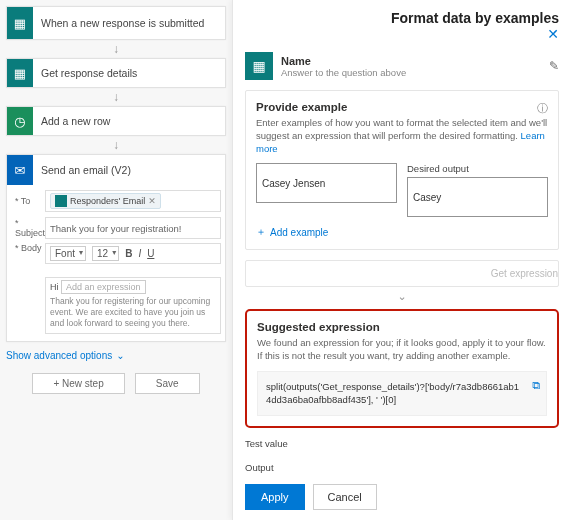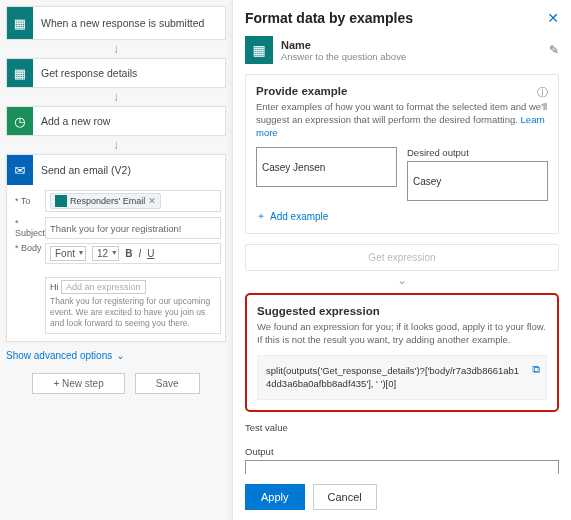--- a/index.html
+++ b/index.html
@@ -29,41 +29,41 @@
   .toolbar .sel:after{content:"▾";position:absolute;right:2px;top:1px;font-size:8px;color:#666;}
   .richbox{border:1px solid #ddd;margin-top:13px;padding:4px;font-size:9px;color:#555;}
   .richbox .addexp{border:1px solid #ccc;color:#aaa;padding:1px 4px;}
   .smalltxt{font-size:8.5px;color:#888;line-height:1.3;margin-top:4px;}
   .advlink{color:#0078d4;font-size:10px;margin-top:8px;display:inline-flex;align-items:center;gap:4px;}
   .buttons-row{display:flex;justify-content:center;gap:10px;margin-top:12px;}
   .btn-ghost{border:1px solid #ccc;background:#fff;padding:4px 20px;font-size:10px;color:#666;}
 
   
   .panel{position:absolute;left:232px;top:0;width:339px;height:520px;background:#fff;border-left:1px solid #e5e5e5;box-shadow:-2px 0 6px rgba(0,0,0,0.05);padding:10px 12px 0 12px;overflow:hidden;}
-  .panel-head{display:flex;justify-content:space-between;align-items:flex-end;}
+  .panel-head{display:flex;justify-content:space-between;align-items:flex-end;flex-direction:column;}
   .panel-head h1{font-size:14px;margin:0;font-weight:600;color:#222;}
   .close{color:#0078d4;font-size:14px;cursor:pointer;}
   .name-row{display:flex;align-items:center;margin-top:10px;gap:8px;}
   .name-icon{width:28px;height:28px;background:#0a7c7c;display:flex;align-items:center;justify-content:center;color:#fff;font-size:14px;}
   .name-block{flex:1;}
   .name-block .nm{font-size:11px;font-weight:600;}
   .name-block .sub{font-size:9.5px;color:#888;}
   .pencil{color:#666;font-size:12px;}
   .card{border:1px solid #e5e5e5;border-radius:2px;padding:10px;margin-top:10px;}
   .card h2{font-size:11.5px;margin:0 0 4px;font-weight:600;}
   .info-ic{float:right;color:#888;font-size:11px;}
   .card p{font-size:9.5px;color:#666;margin:0 0 8px;line-height:1.35;}
   .card a{color:#0078d4;text-decoration:none;}
   .two-col{display:flex;gap:10px;}
   .col{flex:1;}
   .col label{font-size:9.5px;color:#444;display:block;margin-bottom:3px;}
   .txtinput{width:100%;border:1px solid #939393;height:40px;padding:0 5px;font-size:10px;color:#333;}
   .txtinput::placeholder{color:#999;}
   .addex{color:#0078d4;font-size:10px;margin-top:8px;display:inline-flex;align-items:center;gap:4px;}
-  .getexp{border:1px solid #e5e5e5;border-radius:2px;text-align:center;padding:7px 0;color:#bbb;font-size:10px;margin-top:10px;}
+  .getexp{border:1px solid #e5e5e5;border-radius:2px;text-align:right;padding:7px 0;color:#bbb;font-size:10px;margin-top:10px;}
   .chev-center{text-align:center;color:#999;margin-top:3px;font-size:11px;}
   .sugg{border:2px solid #c21807;border-radius:5px;padding:10px;margin-top:6px;}
   .sugg h2{font-size:11.5px;margin:0 0 4px;font-weight:600;}
   .sugg p{font-size:9.5px;color:#666;margin:0 0 8px;line-height:1.35;}
   .codebox{background:#f7f7f7;border:1px solid #eee;padding:8px 24px 8px 8px;font-family:Consolas,monospace;font-size:9.5px;color:#333;position:relative;white-space:pre-wrap;word-break:break-all;line-height:1.4;}
   .copy{position:absolute;right:6px;top:6px;color:#0078d4;font-size:11px;}
   .testrow{display:flex;gap:10px;margin-top:10px;flex-direction:column;}
   .testbtn{border:1px solid #ccc;background:#f3f3f3;color:#999;font-size:10px;padding:4px 10px;margin-top:8px;display:inline-flex;align-items:center;gap:5px;}
   .footer{position:absolute;bottom:0;left:0;right:0;padding:10px 12px;display:flex;gap:8px;background:#fff;}
   .btn-primary{background:#0078d4;color:#fff;border:none;padding:6px 16px;font-size:11px;}

